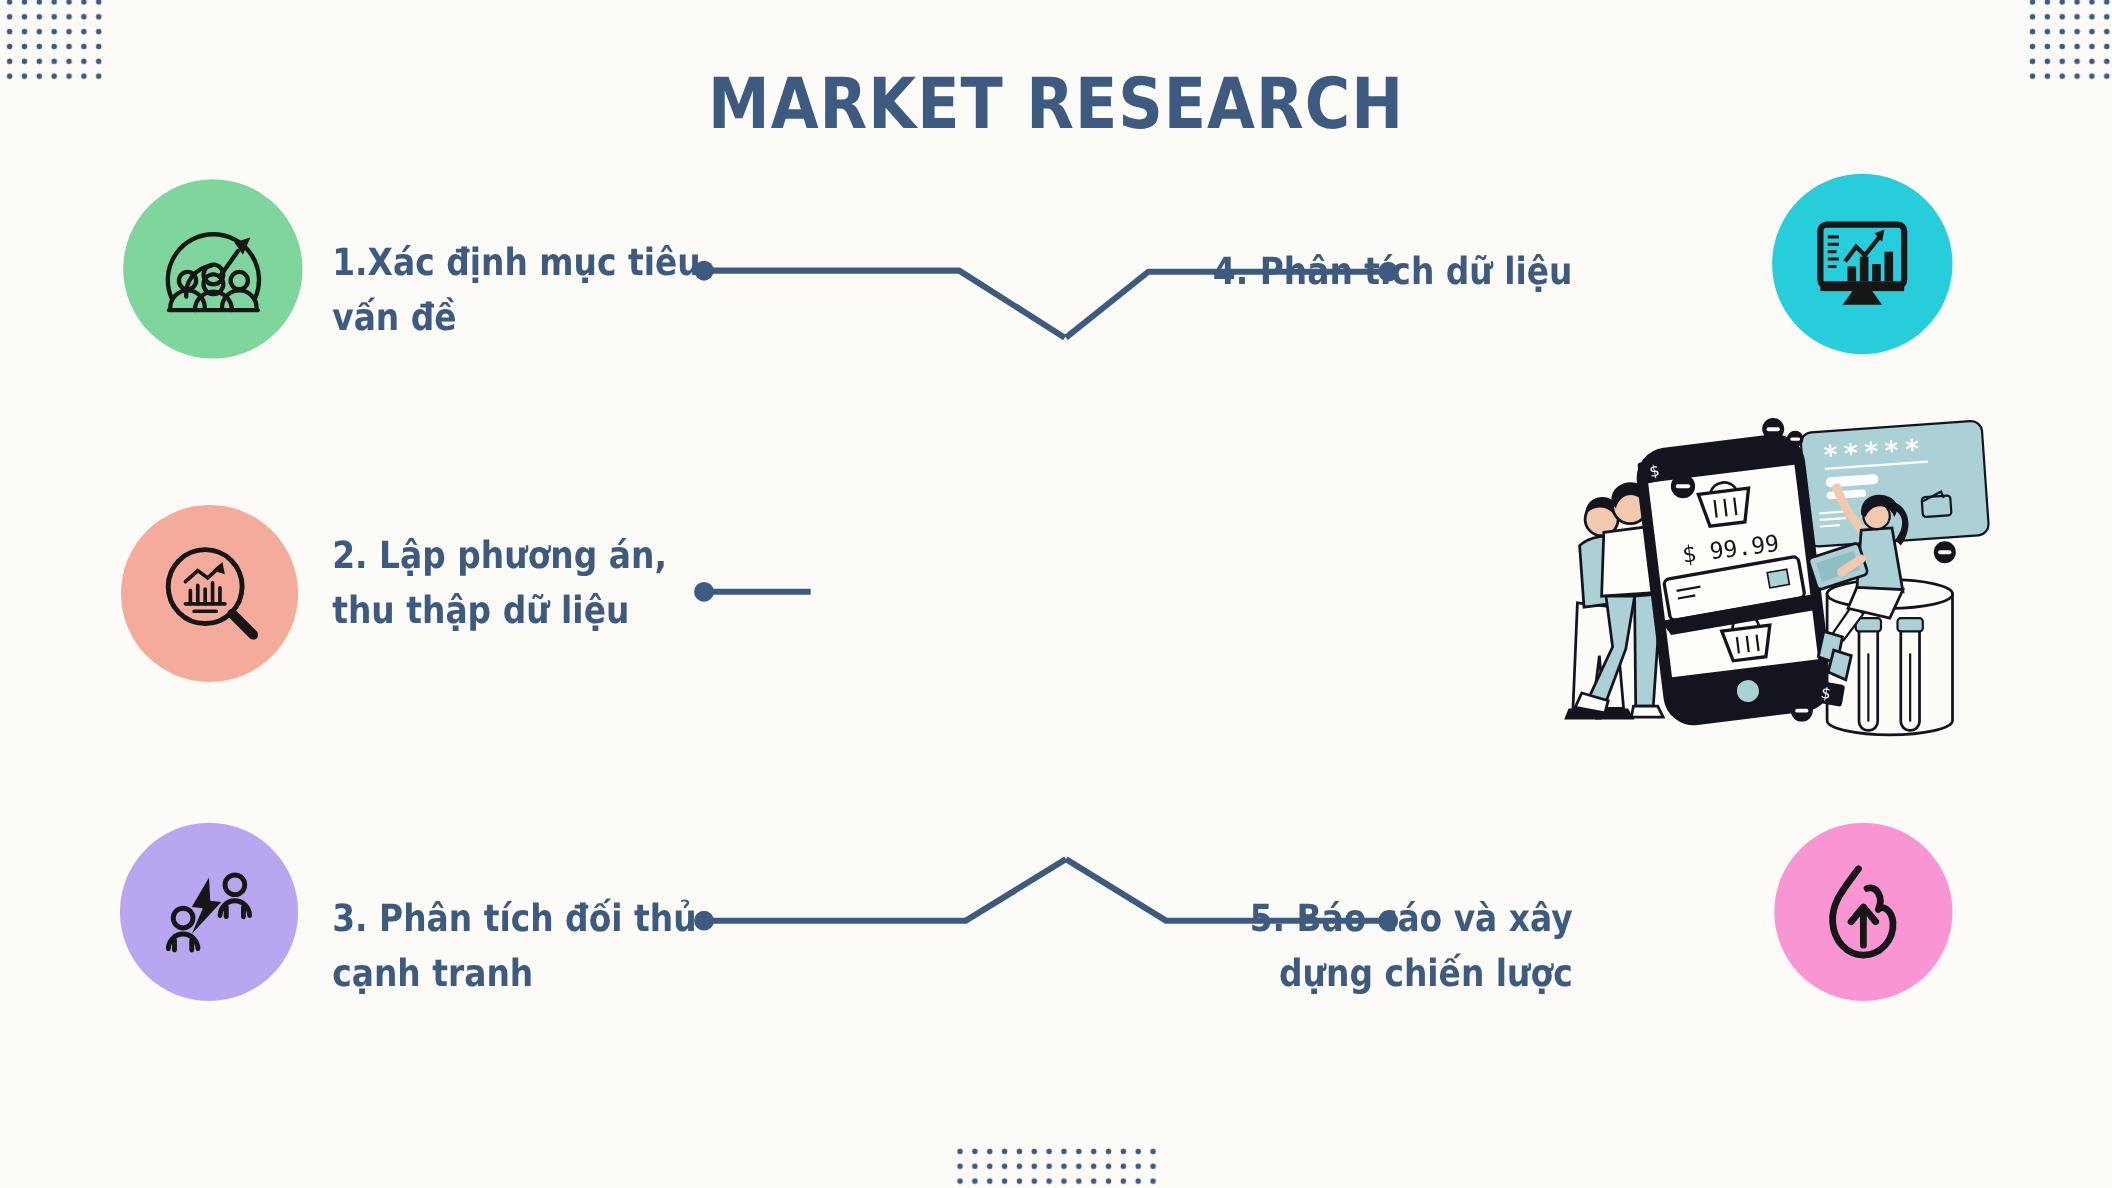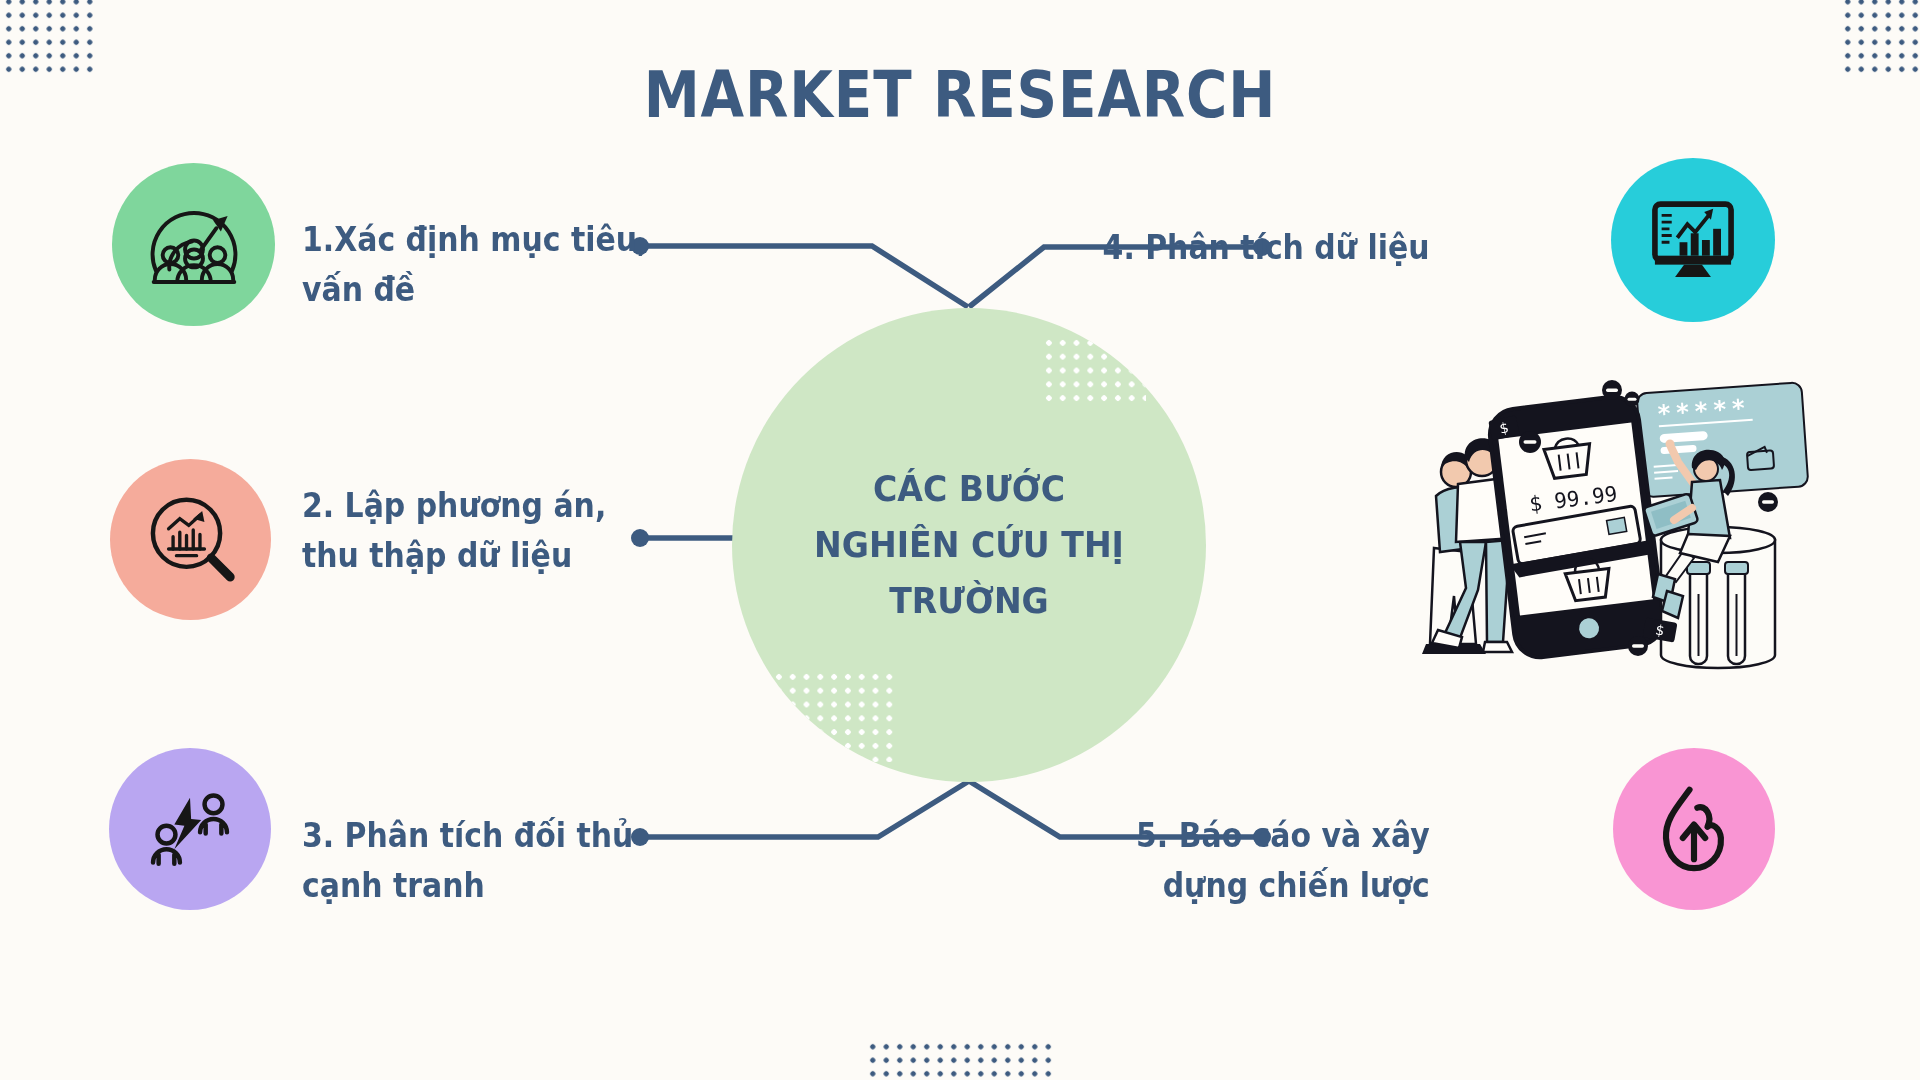--- a/index.html
+++ b/index.html
@@ -72,28 +72,20 @@
     <line x1="640" y1="538" x2="737" y2="538"></line>
     <polyline points="640,837 878,837 969,781"></polyline>
     <polyline points="1262,837 1060,837 969,781"></polyline>
     <circle cx="640" cy="246" r="9"></circle>
     <circle cx="640" cy="538" r="9"></circle>
     <circle cx="640" cy="837" r="9"></circle>
     <circle cx="1262" cy="247" r="9"></circle>
     <circle cx="1262" cy="837" r="9"></circle>
   </svg>
 
-  <div class="center-circle">
-    <div class="wdots wdots-a"></div>
-    <div class="wdots wdots-b"></div>
-    <div class="center-text">
-      <div>CÁC BƯỚC</div>
-      <div>NGHIÊN CỨU THỊ TRƯỜNG</div>
-    </div>
-  </div>
 
   <div class="step-circle sc1">
     <svg viewBox="0 0 100 100">
       <g fill="none" stroke="#161616" stroke-width="3.5" stroke-linecap="round">
         <path d="M16,73 A37,37 0 1 1 84,73"></path>
         <path d="M28,72 A23,23 0 0 1 48,47"></path>
         <line x1="55" y1="56" x2="70" y2="35"></line>
         <circle cx="50" cy="62" r="8"></circle>
         <circle cx="29" cy="59" r="7"></circle>
         <circle cx="50" cy="54" r="8"></circle>

